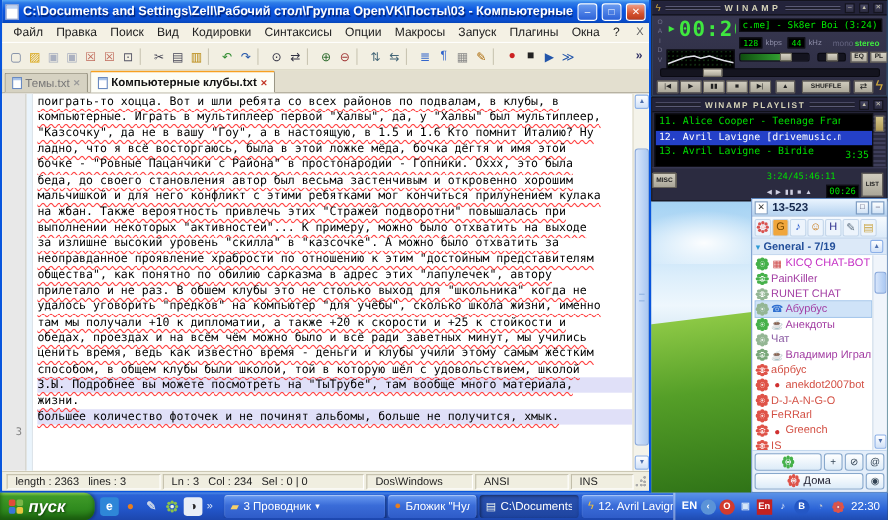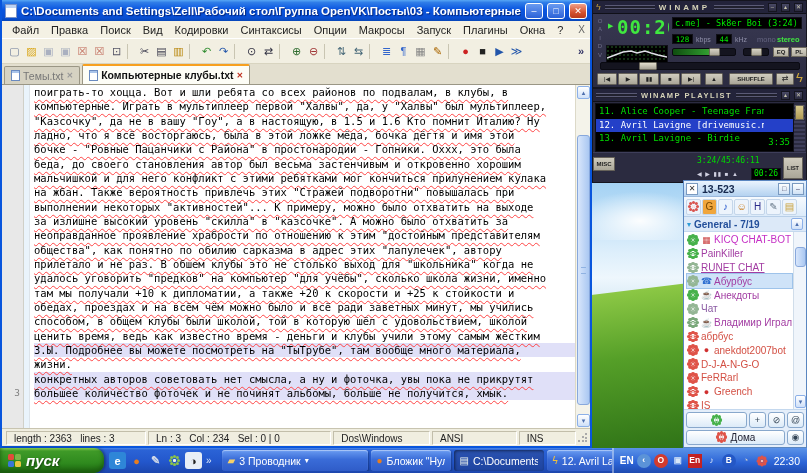--- a/index.html
+++ b/index.html
@@ -170,21 +170,21 @@
   .homelbl{font-size:10px;color:#223;}
   
   .flw{display:inline-block;width:12px;height:12px;position:relative;flex:none;}
   .flw i{position:absolute;left:4.2px;top:4.2px;width:3.6px;height:3.6px;border-radius:50%;background:currentColor;
     box-shadow:0 -4px 0 currentColor,2.9px -2.9px 0 currentColor,4px 0 0 currentColor,2.9px 2.9px 0 currentColor,
     0 4px 0 currentColor,-2.9px 2.9px 0 currentColor,-4px 0 0 currentColor,-2.9px -2.9px 0 currentColor;}
   .flw u{position:absolute;left:4.9px;top:4.9px;width:2.2px;height:2.2px;border-radius:50%;background:rgba(255,255,255,.85);text-decoration:none;}
   
   .tbar{position:absolute;left:0;top:448px;width:807px;height:25px;display:flex;align-items:center;color:#fff;
     background:linear-gradient(180deg,#4a87e8 0,#2b63d6 8%,#2357cc 55%,#1c46ad 100%);}
-  .start{height:25px;width:104px;flex:none;display:flex;align-items:center;gap:5px;padding-left:8px;
+  .start{height:25px;width:86px;flex:none;display:flex;align-items:center;gap:5px;padding-left:8px;
     background:linear-gradient(180deg,#8ccf52 0,#3f9a28 12%,#2f8a1e 60%,#1f6a12 100%);
     border-radius:0 10px 10px 0;box-shadow:inset 0 -3px 5px #1a5a0e,2px 0 3px rgba(0,0,0,.35);
     font-style:italic;font-weight:bold;font-size:15px;text-shadow:1px 1px 2px #14400a;}
   .xplogo{width:13px;height:13px;display:grid;grid-template-columns:1fr 1fr;grid-template-rows:1fr 1fr;gap:1px;flex:none;}
   .xplogo b{border-radius:1.5px;}
   .xplogo b:nth-child(1){background:#e24b3a;}.xplogo b:nth-child(2){background:#7ab648;}
   .xplogo b:nth-child(3){background:#3a76d8;}.xplogo b:nth-child(4){background:#e8c63f;}
   .ql{display:flex;align-items:center;gap:2px;padding:0 5px;flex:none;}
   .qli{width:17px;height:17px;display:flex;align-items:center;justify-content:center;border-radius:3px;font-size:11px;font-weight:bold;}
   .qli .flw{display:none;}
@@ -332,29 +332,28 @@
 
           <div class="eline"><span class="etext">прилетало и не раз. В обшем клубы это не столько выход для "школьника" когда не</span></div>
 
           <div class="eline"><span class="etext">удалось уговорить "предков" на компьютер "для учёбы", сколько школа жизни, именно</span></div>
 
           <div class="eline"><span class="etext">там мы получали +10 к дипломатии, а также +20 к скорости и +25 к стойкости и</span></div>
 
 
           <div class="eline"><span class="etext">обедах, проездах и на всём чём можно было и всё ради заветных минут, мы учились</span></div>
 
+          <div class="eline"><span class="etext">ценить время, ведь как известно время - деньги и клубы учили этому самым жёстким</span></div>
+
           <div class="eline"><span class="etext">способом, в общем клубы были школой, той в которую шёл с удовольствием, школой</span></div>
 
-          <div class="eline"><span class="etext">ценить время, ведь как известно время - деньги и клубы учили этому самым жёстким</span></div>
-
           <div class="eline hl"><span class="etext">З.Ы. Подробнее вы можете посмотреть на "ТыТрубе", там вообще много материала,</span></div>
 
           <div class="eline"><span class="etext">жизни.</span></div>
 
-          <div class="eline hl"><span class="etext">конкретных авторов советовать нет смысла, а ну и фоточка, увы пока не прикрутят</span></div>
 
           <div class="eline hl"><span class="etext">большее количество фоточек и не починят альбомы, больше не получится, хмык.</span></div>
         </div>
       <div class="vsb">
         <span class="sa up">▴</span>
         <span class="sthumb"></span>
         <span class="sa down">▾</span>
       </div>
     </div>
     <div class="np-status">
@@ -544,21 +543,21 @@
 
             <span class="cname" style="color: rgb(162, 60, 162);">PainKiller</span>
           </div>
 
           <div class="icq-row">
             <span class="flw" style="color: rgb(148, 182, 148);">
               <i></i>
               <u></u>
             </span>
 
-            <span class="cname" style="color: rgb(162, 60, 162); text-decoration: underline;">RUNET CHAT</span>
+            <span class="cname" style="color: rgb(162, 60, 162);">RUNET CHAT</span>
           </div>
 
           <div class="icq-row sel">
             <span class="flw" style="color: rgb(148, 182, 148);">
               <i></i>
               <u></u>
             </span>
             <span class="extra" style="color: rgb(47, 111, 208);">☎</span>
             <span class="cname" style="color: rgb(162, 60, 162);">Абурбус</span>
           </div>

